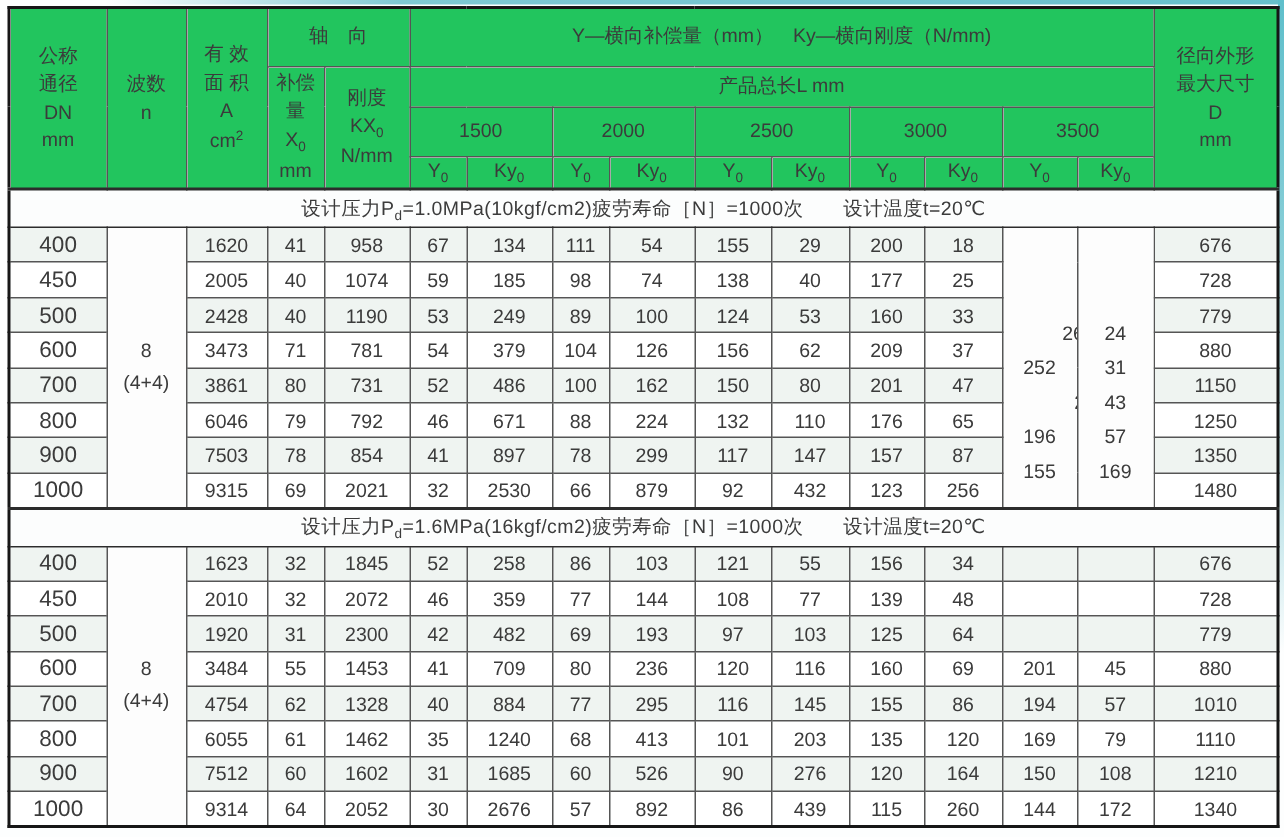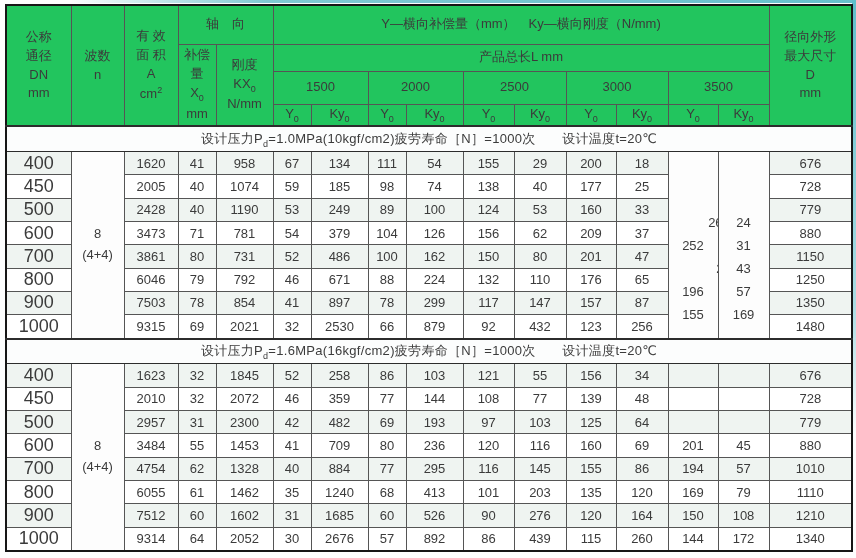--- a/index.html
+++ b/index.html
@@ -38,21 +38,21 @@
   tr.section-row{height:24px}
   tr.data-row{height:22px}
   tr.section-row td{
     background:#fcfdfd;font-size:13px;
     border-top:2px solid #2c2c2c;border-bottom:1px solid #2c2c2c;
     letter-spacing:.3px;
     margin-left:40px;
   }
   tbody td{font-size:13px;background:#ffffff;}
   tr.shade td{background:#eff4f1;}
-  td.dn-cell{font-size:18px;}
+  td.dn-cell{font-size:15px;}
   td.wave-cell{background:#fdfdfd !important;font-size:13px;line-height:1.6;}
   td.float-col{background:#fdfdfd !important;position:relative;vertical-align:top;}
   .float-val{
     position:absolute;left:0;width:100%;
     transform:translateY(-50%);
     font-size:13px;text-align:center;
   }
   sub{font-size:9px;}
   sup{font-size:9px;}
 </style>
@@ -289,21 +289,21 @@
           <td>108</td>
           <td>77</td>
           <td>139</td>
           <td>48</td>
           <td></td>
           <td></td>
           <td>728</td>
         </tr>
         <tr class="data-row shade">
           <td class="dn-cell">500</td>
-          <td>2957</td>
+          <td>1920</td>
           <td>31</td>
           <td>2300</td>
           <td>42</td>
           <td>482</td>
           <td>69</td>
           <td>193</td>
           <td>97</td>
           <td>103</td>
           <td>125</td>
           <td>64</td>

